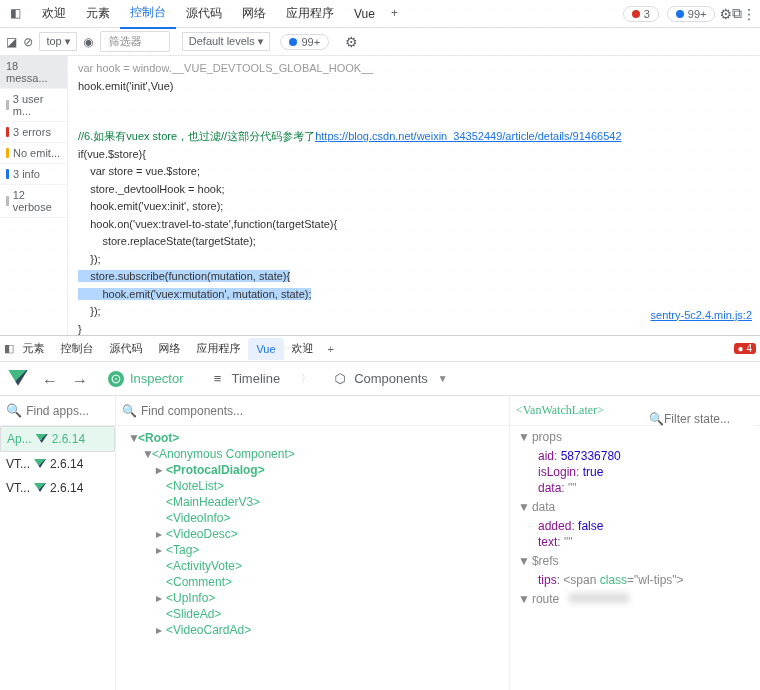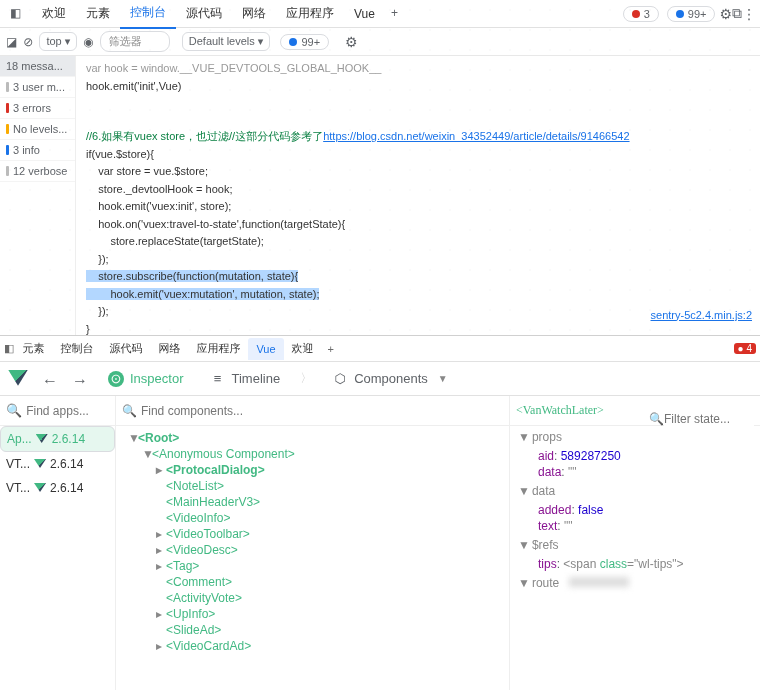--- a/index.html
+++ b/index.html
@@ -10,25 +10,25 @@
 .tabbar{height:28px;border-bottom:1px solid #e1e1e1;padding:0 4px}
 .tabbar .icon{width:16px;height:16px;margin:0 6px}
 .tab{padding:6px 10px;color:#333;cursor:pointer}
 .tab.active{color:#1a73e8;border-bottom:2px solid #1a73e8}
 .tabbar .sp{flex:1}
 .pill{border:1px solid #dadce0;border-radius:10px;padding:1px 8px;font-size:11px;display:inline-flex;align-items:center;gap:4px;margin:0 4px}
 .dot{width:8px;height:8px;border-radius:50%}
 .red{background:#d93025}
 .blue{background:#1a73e8}
 .toolbar{height:28px;border-bottom:1px solid #e8e8e8;padding:0 6px;gap:6px}
-.sel{border:1px solid #dadce0;border-radius:6px;padding:2px 6px;font-size:11px;background:#fff}
-.filter{border:1px solid #dadce0;border-radius:9px;padding:2px 8px;font-size:11px;color:#888;min-width:70px}
+.sel{border:1px solid #dadce0;border-radius:1px;padding:2px 6px;font-size:11px;background:#fff}
+.filter{border:1px solid #dadce0;border-radius:2px;padding:2px 8px;font-size:11px;color:#888;min-width:70px}
 .gear{font-size:14px;color:#5f6368}
 .console-body{flex:1;display:flex;overflow:hidden}
-.sidebar-l{width:76px;border-right:1px solid #eee;font-size:11px}
+.sidebar-l{width:68px;border-right:1px solid #eee;font-size:11px}
 .sidebar-l .itm{padding:4px 6px;display:flex;align-items:center;gap:4px;border-bottom:1px solid #f4f4f4}
 .sidebar-l .itm.active{background:#e8eaed}
 .bar{width:3px;height:10px;border-radius:1px}
 .code{flex:1;font-family:Menlo,Consolas,monospace;font-size:11px;padding:4px 10px;line-height:1.5;color:#333;white-space:pre;overflow:hidden;position:relative}
 .cmt{color:#0b8043}
 .link{color:#1a73e8;text-decoration:underline}
 .hl{background:#b3d7ff}
 .srclink{position:absolute;right:8px;bottom:12px;font-size:11px}
 
 .bot{height:354px;display:flex;flex-direction:column}
@@ -119,21 +119,21 @@
       <div class="itm">
           <span class="bar" style="background:#bbb"></span>
           <span>3 user m...</span>
         </div>
       <div class="itm">
           <span class="bar" style="background:#d93025"></span>
           <span>3 errors</span>
         </div>
       <div class="itm">
           <span class="bar" style="background:#f9ab00"></span>
-          <span>No levels...</span>
+          <span>No emit...</span>
         </div>
       <div class="itm">
           <span class="bar" style="background:#1a73e8"></span>
           <span>3 info</span>
         </div>
       <div class="itm">
           <span class="bar" style="background:#bbb"></span>
           <span>12 verbose</span>
         </div>
     </div>
@@ -223,38 +223,38 @@
           <span class="mag">🔍</span>
           <input placeholder="Find components..." style="">
         </div>
       <div id="tree-list">
           <div class="nd" style="padding-left: 8px; font-weight: bold;"><span class="ar">▼</span>&lt;Root&gt;</div>
           <div class="nd" style="padding-left: 22px;"><span class="ar">▼</span>&lt;Anonymous Component&gt;</div>
           <div class="nd" style="padding-left: 36px; font-weight: bold;"><span class="ar">▸</span>&lt;ProtocalDialog&gt;</div>
           <div class="nd" style="padding-left: 36px;"><span class="ar">&nbsp;</span>&lt;NoteList&gt;</div>
           <div class="nd" style="padding-left: 36px;"><span class="ar">&nbsp;</span>&lt;MainHeaderV3&gt;</div>
           <div class="nd" style="padding-left: 36px;"><span class="ar">&nbsp;</span>&lt;VideoInfo&gt;</div>
-          <div class="nd" style="padding-left: 36px;"><span class="ar">▸</span>&lt;VideoToolbar&gt;</div>
           <div class="nd" style="padding-left: 36px;"><span class="ar">▸</span>&lt;VideoDesc&gt;</div>
           <div class="nd" style="padding-left: 36px;"><span class="ar">▸</span>&lt;Tag&gt;</div>
+          <div class="nd" style="padding-left: 36px;"><span class="ar">&nbsp;</span>&lt;ActivityVote&gt;</div>
           <div class="nd" style="padding-left: 36px;"><span class="ar">&nbsp;</span>&lt;Comment&gt;</div>
-          <div class="nd" style="padding-left: 36px;"><span class="ar">&nbsp;</span>&lt;ActivityVote&gt;</div>
           <div class="nd" style="padding-left: 36px;"><span class="ar">▸</span>&lt;UpInfo&gt;</div>
           <div class="nd" style="padding-left: 36px;"><span class="ar">&nbsp;</span>&lt;SlideAd&gt;</div>
           <div class="nd" style="padding-left: 36px;"><span class="ar">▸</span>&lt;VideoCardAd&gt;</div>
         </div>
     </div>
     <div class="col state">
       <div class="search">
         <span style="color:#42b983;font-family:Liberation Serif, serif">&lt;VanWatchLater&gt;</span>
         <span><span class="mag">🔍</span><input style="width: 90px; margin-top: 16px;" placeholder="Filter state..."></span>
       </div>
       <div class="sect"><span class="ar">▼</span>props</div>
       <div id="props-list">
-          <div class="prop"><span class="pk">aid</span>: <span class="pv-num">589287250</span></div>
+          <div class="prop"><span class="pk">aid</span>: <span class="pv-num">587336780</span></div>
+          <div class="prop"><span class="pk">isLogin</span>: <span class="pv-bool">true</span></div>
           <div class="prop"><span class="pk">data</span>: <span class="pv-str">""</span></div>
         </div>
       <div class="sect"><span class="ar">▼</span>data</div>
       <div id="data-list">
           <div class="prop"><span class="pk">added</span>: <span class="pv-bool">false</span></div>
           <div class="prop"><span class="pk">text</span>: <span class="pv-str">""</span></div>
         </div>
       <div class="sect"><span class="ar">▼</span>$refs</div>
       <div class="prop"><span class="pk">tips</span>: <span class="tag-lit">&lt;span </span><span class="attr">class</span><span class="tag-lit">="wl-tips"&gt;</span></div>
       <div class="sect"><span class="ar">▼</span><span>route</span> &nbsp; <span class="blur"></span></div>

